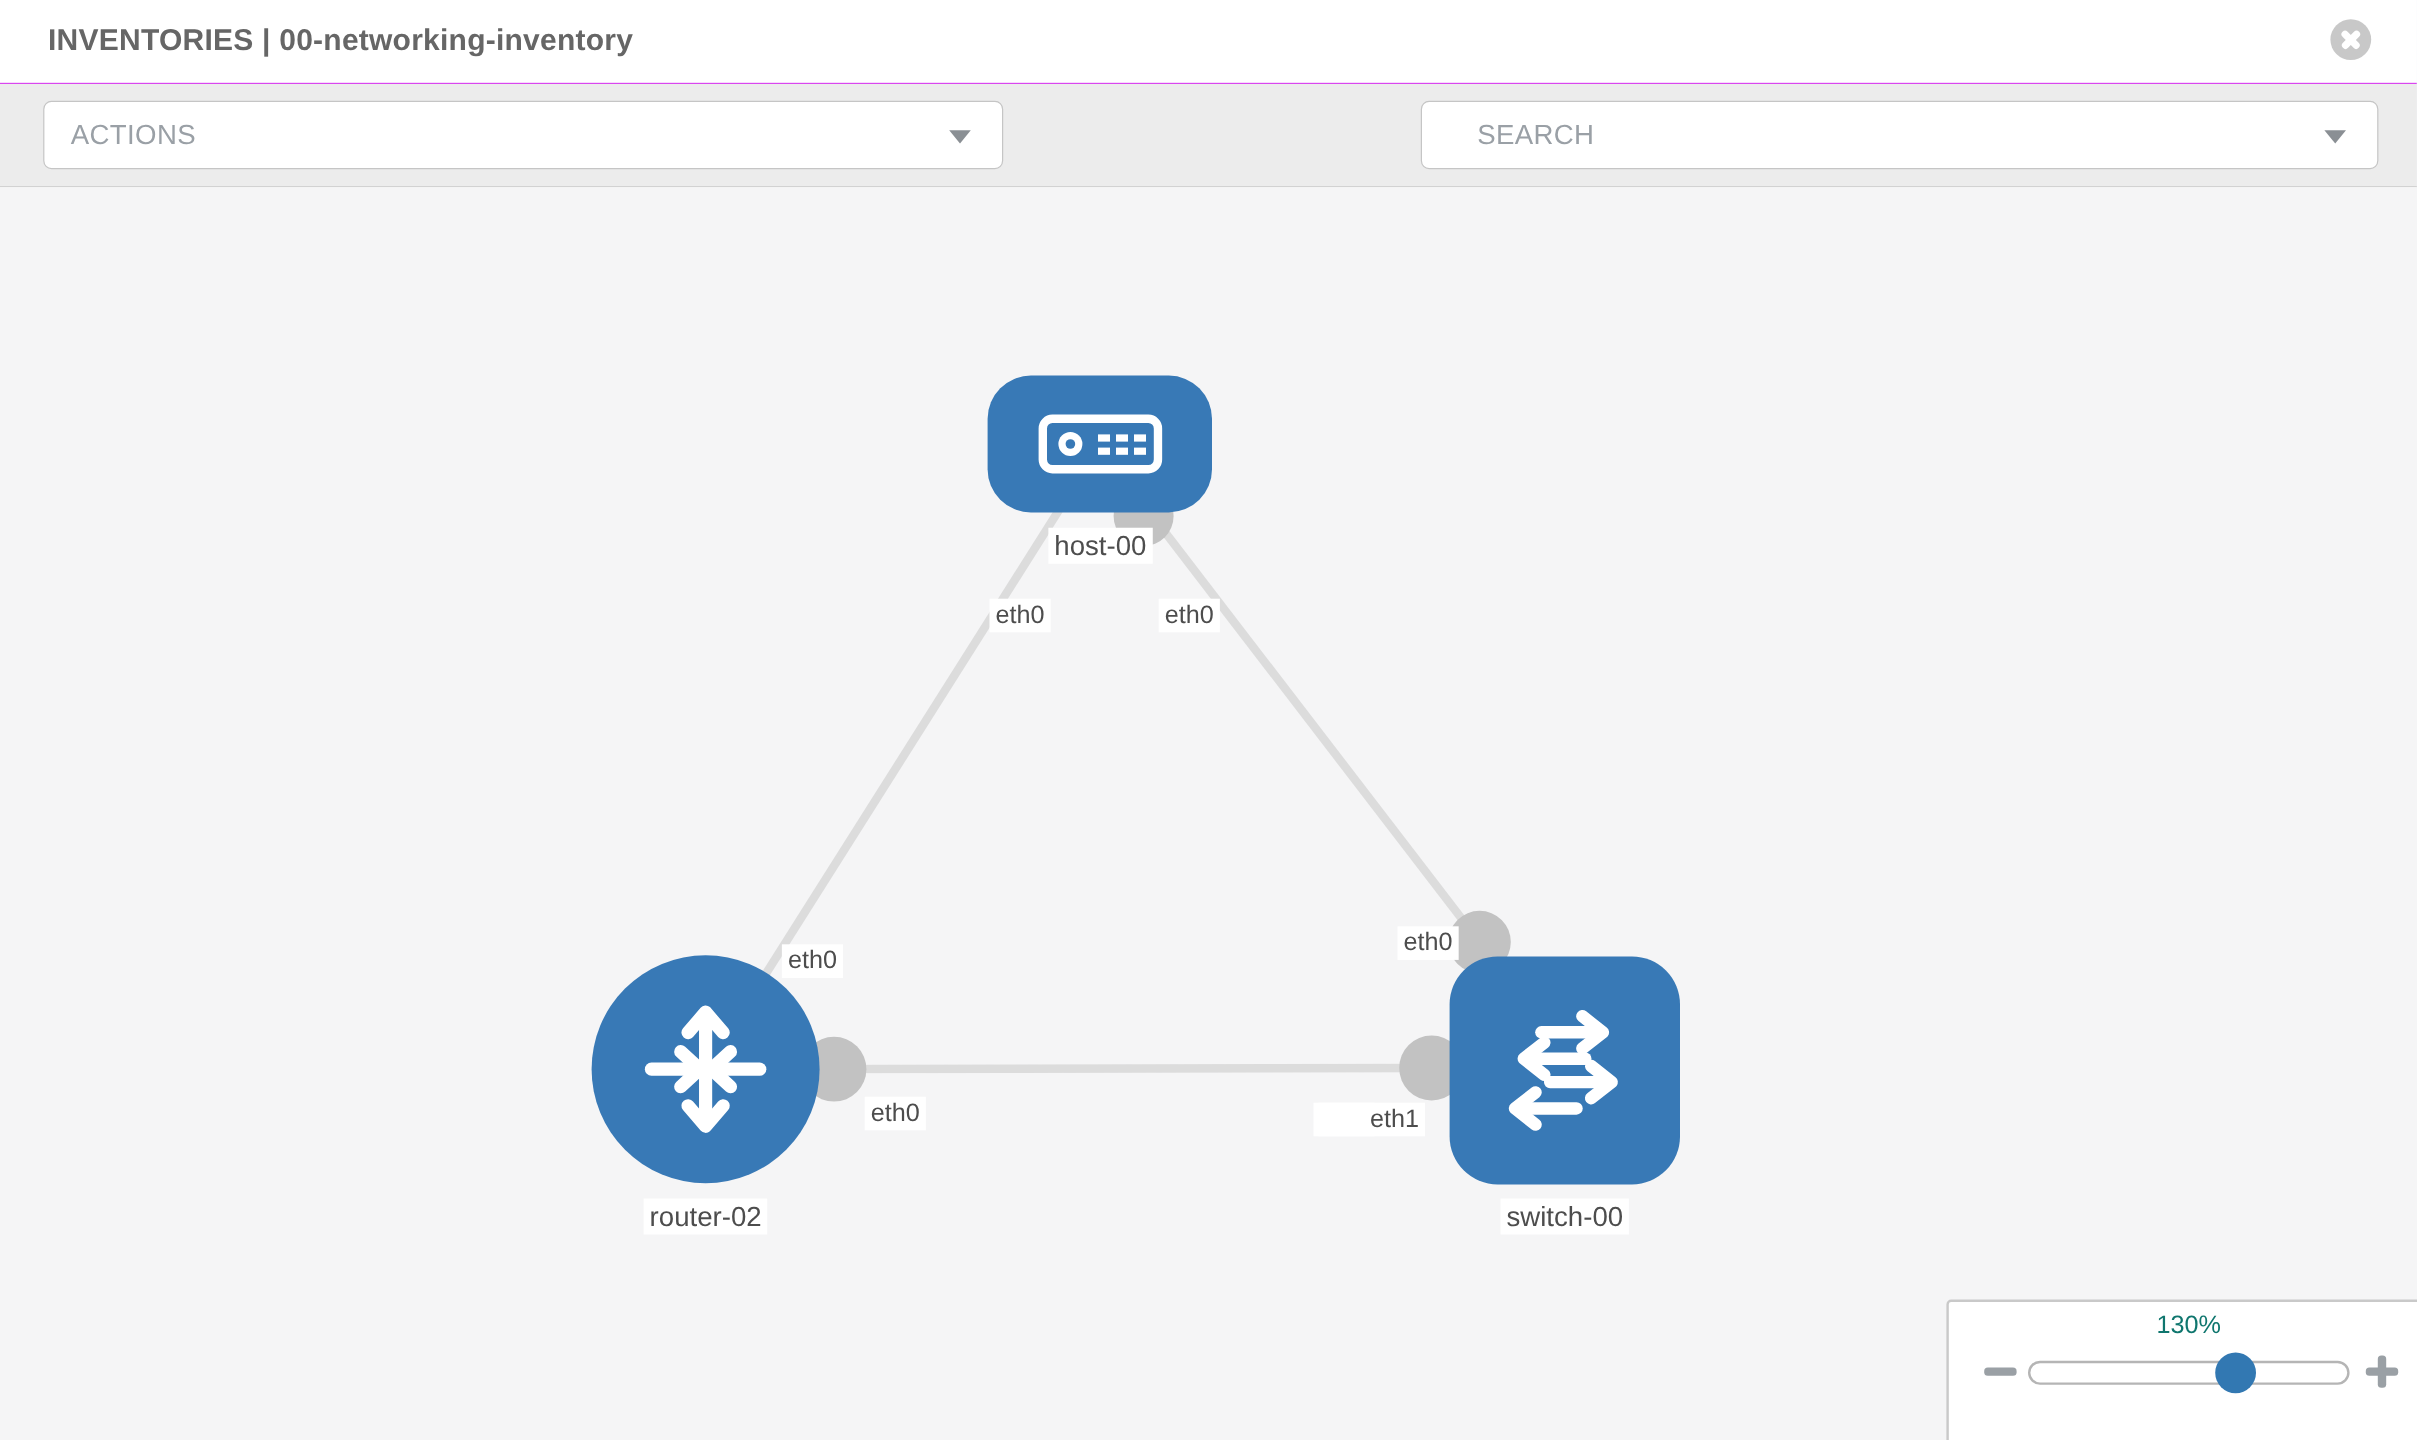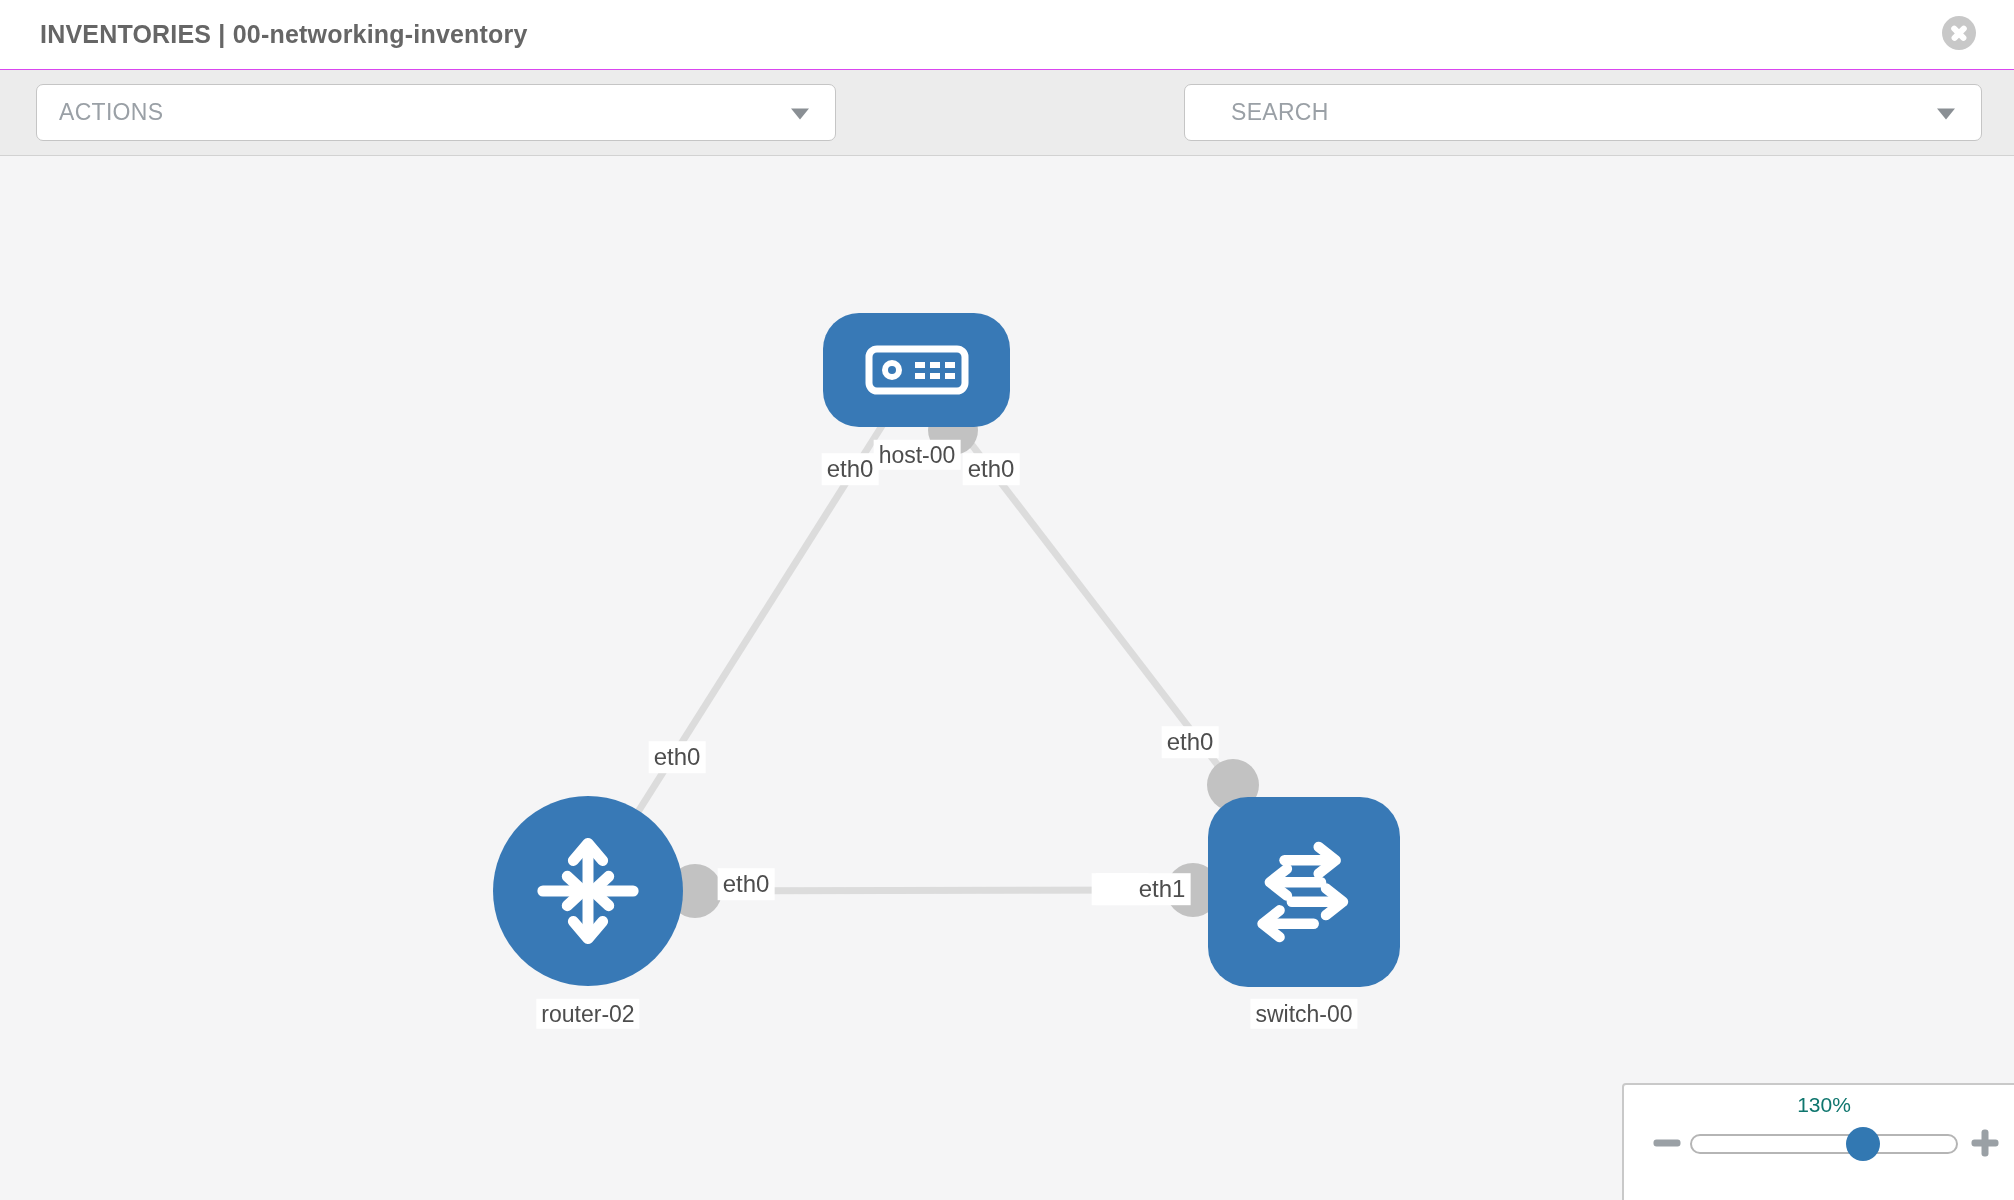--- a/index.html
+++ b/index.html
@@ -71,21 +71,21 @@
   .node-host   { left: 823px; top: 157px; width: 187px; height: 114px; border-radius: 36px; }
   .node-router { left: 493px; top: 640px; width: 190px; height: 190px; border-radius: 50%; }
   .node-switch { left: 1208px; top: 641px; width: 192px; height: 190px; border-radius: 40px; }
   
   .lbl {
     position: absolute; transform: translate(-50%,-50%);
     background: #ffffff; color: #4d4d4d; white-space: nowrap;
     padding: 2px 5px; line-height: 1.15;
   }
   .lbl-node  { font-size: 23px; }
-  .lbl-iface { font-size: 24px; }
+  .lbl-iface { font-size: 21px; margin-top: 44px; }
   
   .zoom-panel {
     position: absolute; left: 1622px; top: 1083px; width: 400px; height: 125px;
     background: #ffffff; border: 2px solid #c9c9c9; border-radius: 4px 0 0 0;
   }
   .zoom-level {
     position: absolute; left: 66px; top: 8px; width: 268px;
     text-align: center; font-size: 21px; color: #0f766e;
   }
   .zoom-out-btn, .zoom-in-btn {

